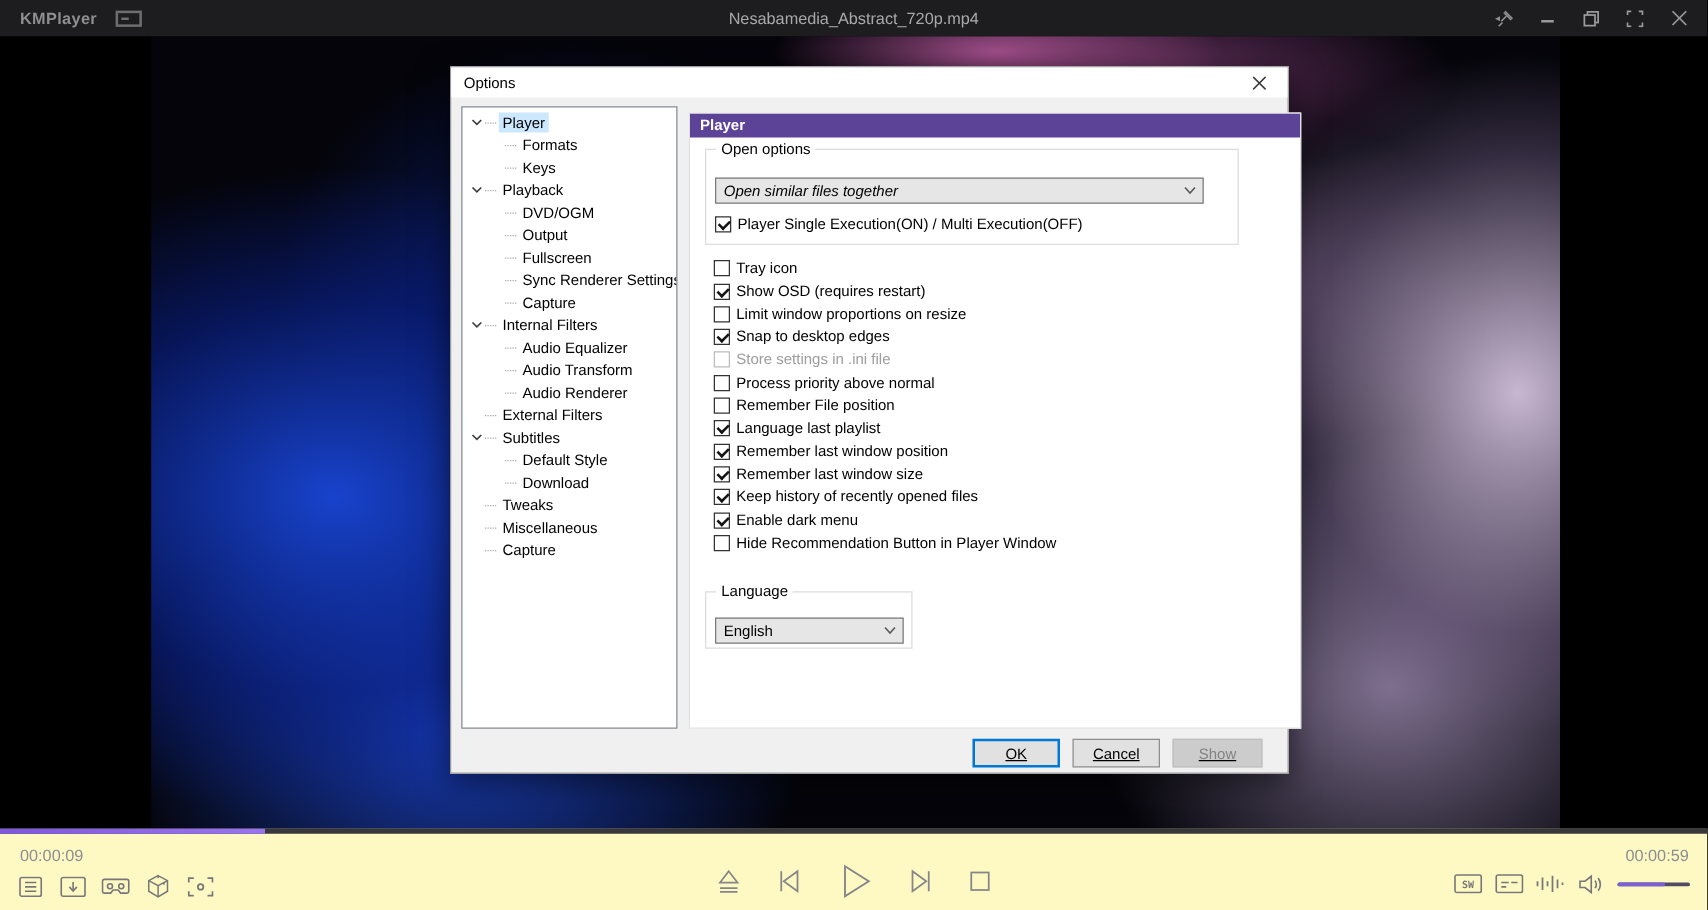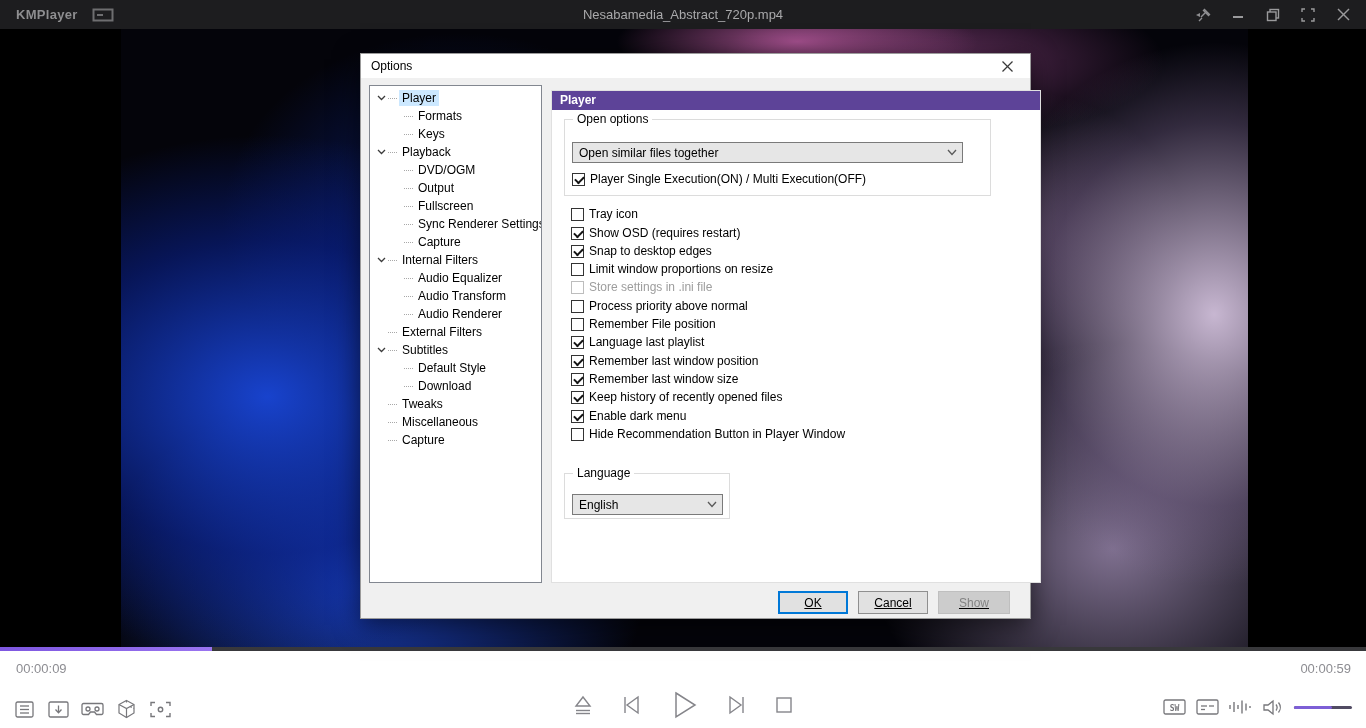--- a/index.html
+++ b/index.html
@@ -27,22 +27,22 @@
       radial-gradient(35% 45% at 22% 88%, rgba(30,75,220,.8), rgba(0,0,0,0) 70%),
       radial-gradient(30% 42% at 30% 30%, rgba(15,45,170,.6), rgba(0,0,0,0) 70%),
       radial-gradient(20% 9% at 60% 2%, rgba(175,85,150,.9), rgba(0,0,0,0) 80%),
       radial-gradient(26% 16% at 73% 5%, rgba(125,60,115,.75), rgba(0,0,0,0) 75%),
       radial-gradient(28% 55% at 97% 45%, rgba(216,198,226,.92), rgba(120,100,140,.4) 55%, rgba(0,0,0,0) 78%),
       radial-gradient(30% 45% at 88% 82%, rgba(168,148,188,.75), rgba(0,0,0,0) 72%),
       radial-gradient(22% 32% at 79% 32%, rgba(142,112,152,.5), rgba(0,0,0,0) 70%),
       #04040a; }
 
   
-  .controlbar { position:absolute; left:0; bottom:0; width:1366px; height:81px;
-    background:#ffffff; z-index:30; }
+  .controlbar { position:absolute; left:0; bottom:0; width:1366px; height:65px;
+    background:#fef9c3; z-index:30; }
   .seekbar { position:absolute; left:0; top:0; width:100%; height:4px;
     background:#38383b; cursor:pointer; }
   .seek-fill { height:100%; background:linear-gradient(90deg,#7e57e0,#9a74f0); }
   .time { position:absolute; font-size:13px; color:#8d8d92; }
   .time-elapsed { left:16px; top:14px; }
   .time-duration { right:15px; top:14px; }
   .tools-left { position:absolute; left:12px; bottom:9px; display:flex; gap:10px; }
   .tools-right { position:absolute; right:14px; bottom:11px; display:flex;
     gap:9px; align-items:center; }
   .tool { width:24px; height:20px; display:flex; align-items:center;
@@ -85,21 +85,21 @@
     background:#5d4398; color:#fff; font-weight:bold; font-size:12px;
     line-height:19px; padding-left:8px; }
   .groupbox { position:absolute; border:1px solid #dcdcdc; }
   .grp-label { position:absolute; top:-8px; left:8px; background:#fff;
     padding:0 4px; font-size:12px; color:#000; }
   .grp-open { left:12px; top:28px; width:427px; height:77px; }
   .grp-lang { left:12px; top:354px; width:166px; height:46px;margin-top:28px; }
   .combo { position:absolute; height:21px; background:#e6e6e6;
     border:1px solid #7a7a7a; display:flex; align-items:center; padding:0 22px 0 6px;
     font-size:12px; cursor:pointer; }
-  .combo-open { left:7px; top:22px; width:391px; }
+  .combo-open { left:7px; top:22px; width:391px;font-style:italic; }
   .combo-lang { left:7px; top:20px; width:151px; }
   .combo-chev { position:absolute; right:5px; top:6px; }
   .cbx-row { display:flex; align-items:flex-end; height:18.3px; cursor:pointer; }
   .cbx { width:13px; height:13px; border:1px solid #333; background:#fff;
     position:relative; flex:none; }
   .checked .cbx::after { content:""; position:absolute; left:2px; top:2px;
     width:7px; height:4px; border-left:2px solid #141414;
     border-bottom:2px solid #141414; transform:rotate(-45deg); }
   .disabled .cbx { border-color:#bdbdbd; }
   .disabled .cbx-label { color:#9d9d9d; }
@@ -496,27 +496,27 @@
       <div class="cbx-list">
 
       <label class="cbx-row">
             <span class="cbx"></span>
             <span class="cbx-label">Tray icon</span>
           </label>
           <label class="cbx-row checked">
             <span class="cbx"></span>
             <span class="cbx-label">Show OSD (requires restart)</span>
           </label>
+          <label class="cbx-row">
+            <span class="cbx"></span>
+            <span class="cbx-label">Limit window proportions on resize</span>
+          </label>
           <label class="cbx-row checked">
             <span class="cbx"></span>
             <span class="cbx-label">Snap to desktop edges</span>
-          </label>
-          <label class="cbx-row">
-            <span class="cbx"></span>
-            <span class="cbx-label">Limit window proportions on resize</span>
           </label>
           <label class="cbx-row disabled">
             <span class="cbx"></span>
             <span class="cbx-label">Store settings in .ini file</span>
           </label>
           <label class="cbx-row">
             <span class="cbx"></span>
             <span class="cbx-label">Process priority above normal</span>
           </label>
           <label class="cbx-row">

